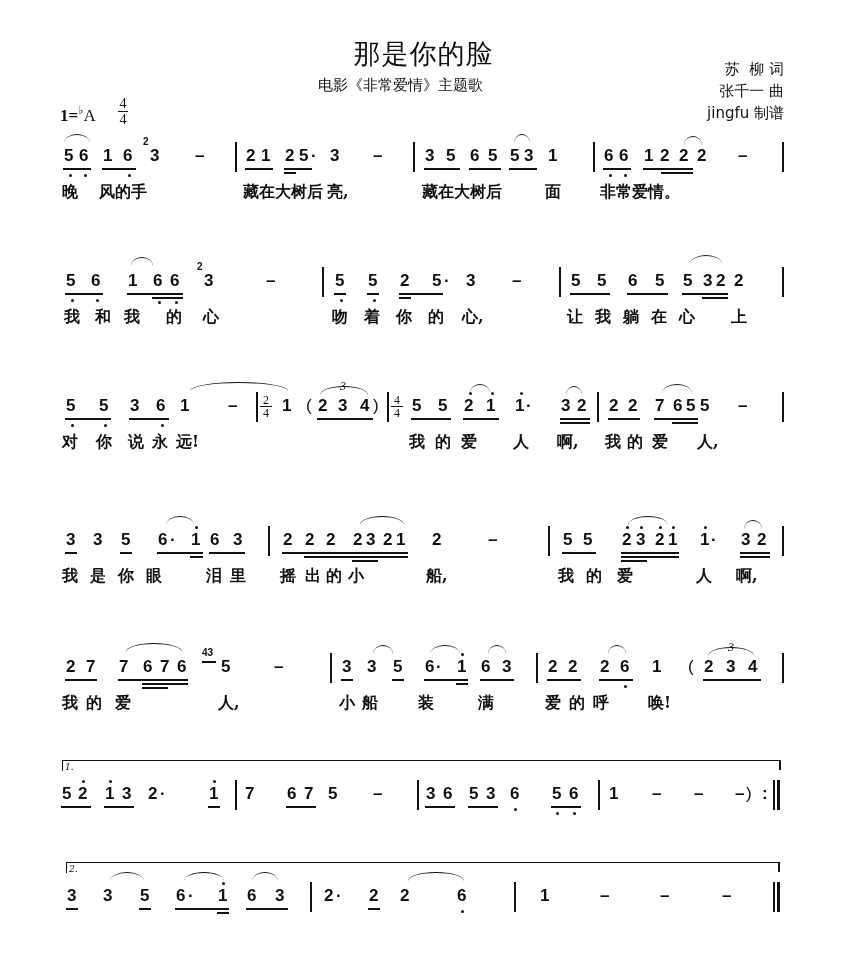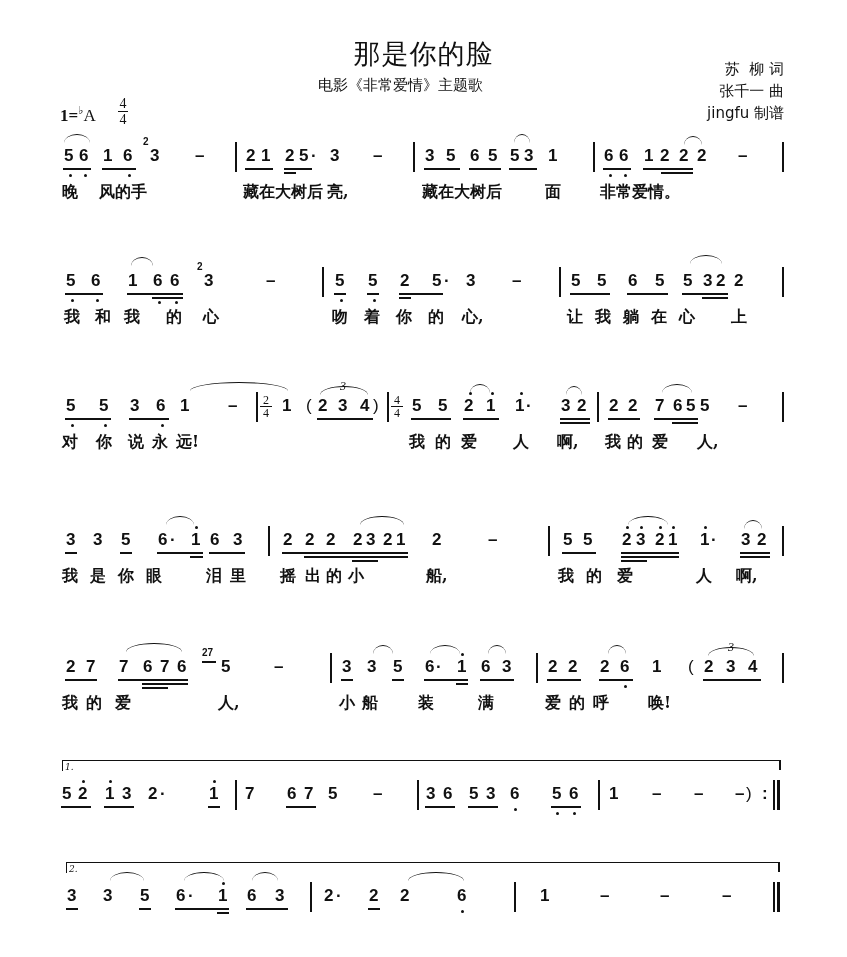--- a/index.html
+++ b/index.html
@@ -344,21 +344,21 @@
     <span class="tok" style="left:86px">7</span>
     <div class="ul" style="left:65px;top:28px;width:32px;"></div>
     <div class="slur" style="left:126px;top:-8px;width:56px;"></div>
     <span class="tok" style="left:119px">7</span>
     <span class="tok" style="left:143px">6</span>
     <span class="tok" style="left:160px">7</span>
     <span class="tok" style="left:177px">6</span>
     <div class="ul" style="left:118px;top:28px;width:70px;"></div>
     <div class="ul" style="left:142px;top:32px;width:46px;"></div>
     <div class="ul" style="left:142px;top:36px;width:26px;"></div>
-    <span class="grace" style="left:202px;top:-4px;">27</span>
+    <span class="grace" style="left:202px;top:-4px;">43</span>
     <div class="ul" style="left:202px;top:10px;width:14px;"></div>
     <span class="tok" style="left:221px">5</span>
     <span class="tok" style="left:274px">–</span>
     <div class="bar" style="left:330px;"></div>
     <div class="slur" style="left:373px;top:-6px;width:20px;"></div>
     <span class="tok" style="left:342px">3</span>
     <div class="ul" style="left:341px;top:28px;width:12px;"></div>
     <span class="tok" style="left:367px">3</span>
     <span class="tok" style="left:393px">5</span>
     <div class="ul" style="left:392px;top:28px;width:12px;"></div>

